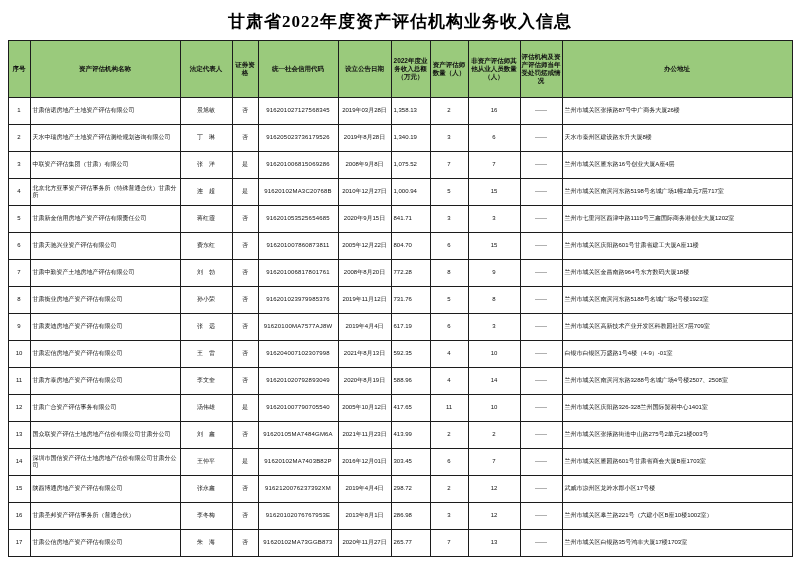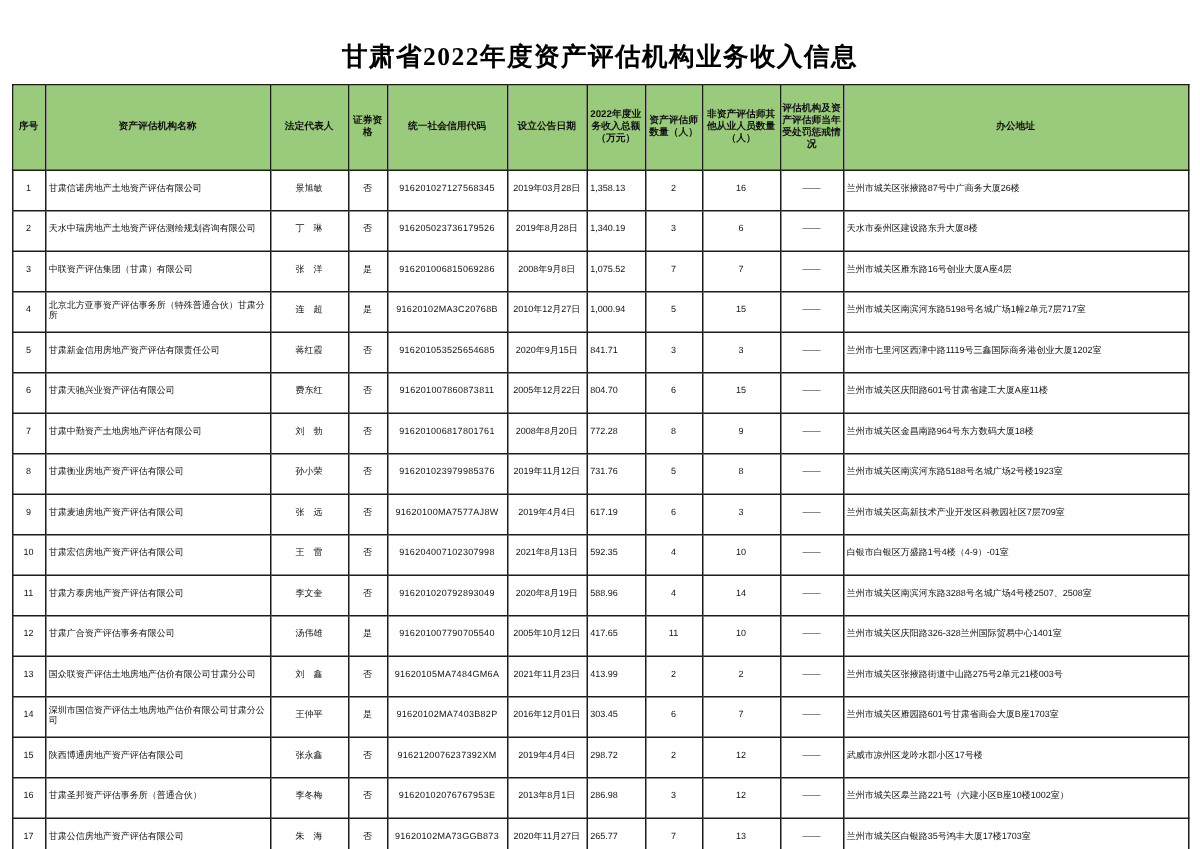--- a/index.html
+++ b/index.html
@@ -13,21 +13,20 @@
   .page{width:800px;height:566px;position:relative;}
   .title{
     text-align:center;
     font-weight:bold;
     font-size:17px;
     letter-spacing:1px;
     padding-top:10px;
     height:28px;
     color:#000;
     font-family:"Liberation Serif","DejaVu Serif",serif;
-    margin-top:16px;
   }
   table.income{
     border-collapse:collapse;
     table-layout:fixed;
     width:784px;
     margin:2px auto 0 auto;
   }
   table.income th, table.income td{
     border:1px solid #1c1c1c;
     overflow:hidden;

